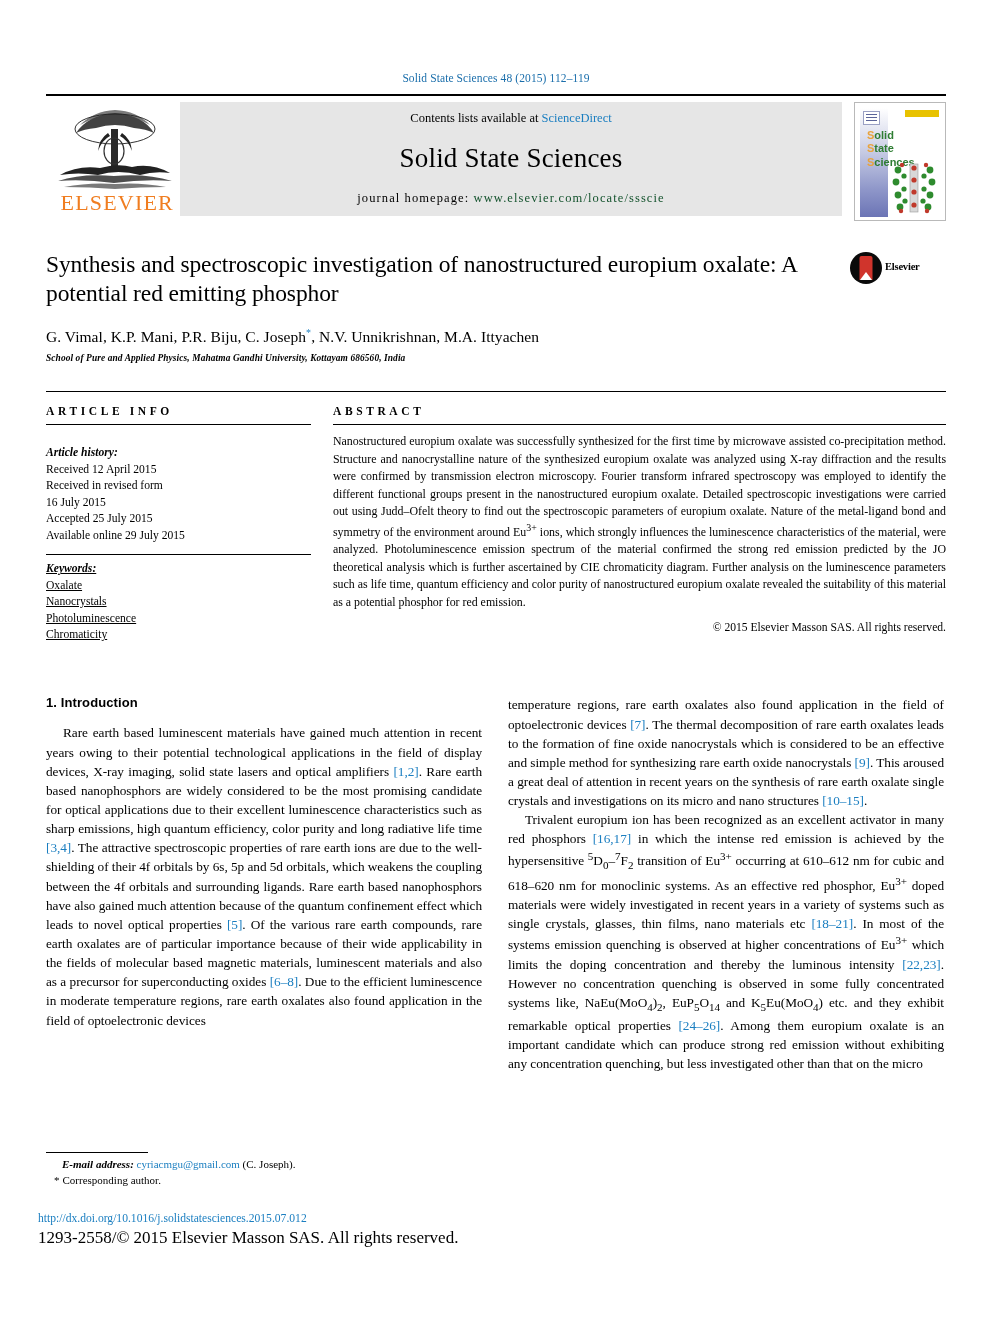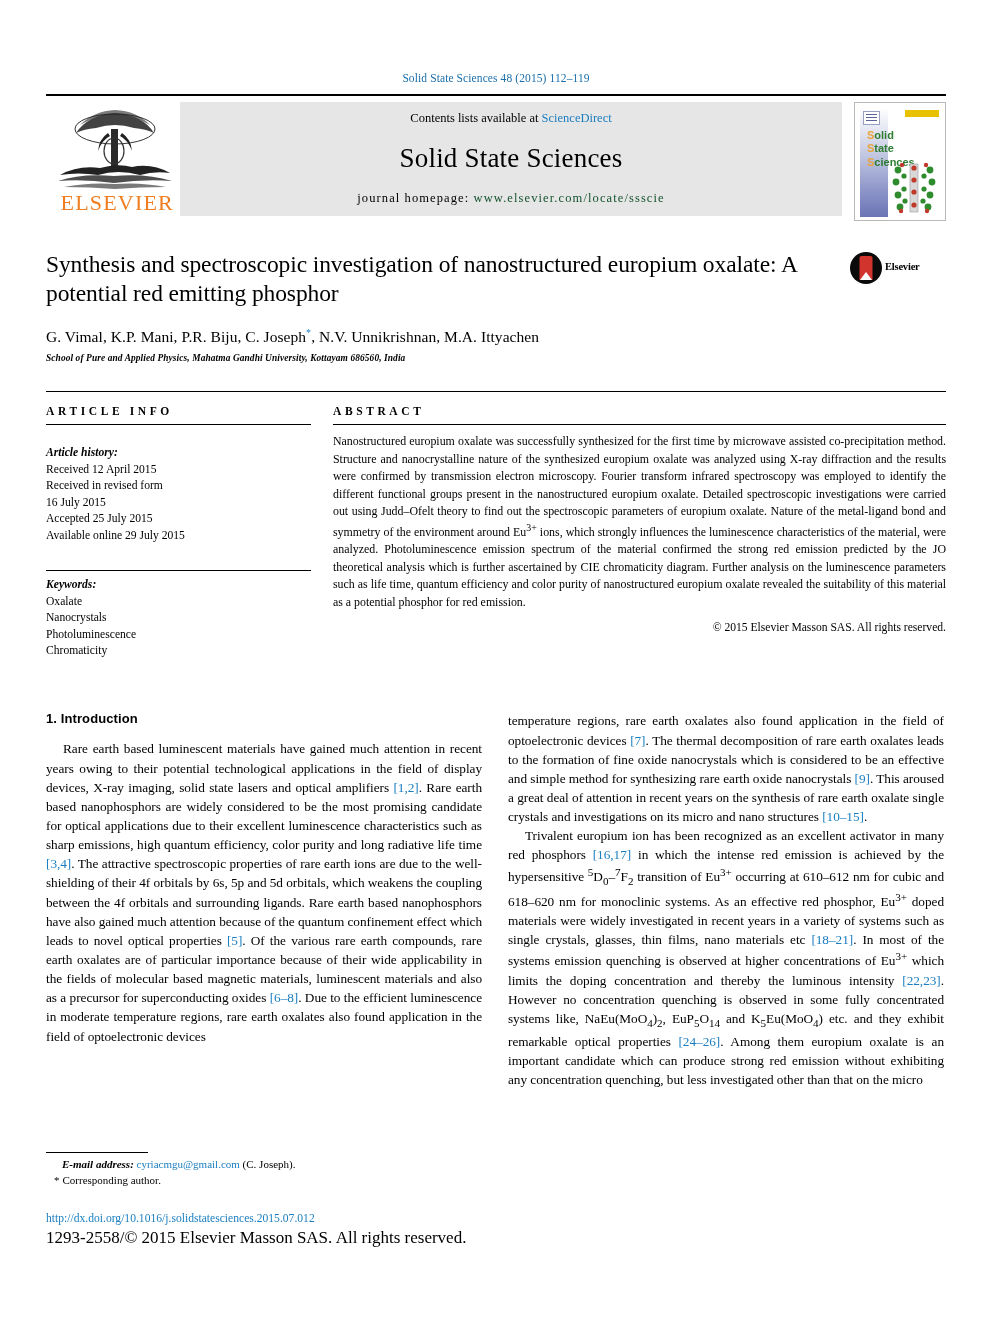--- a/index.html
+++ b/index.html
@@ -201,21 +201,21 @@
   .rule { border-top: 1.6px solid #000; }
   .rule-thin { border-top: .9px solid #000; }
 
   .hist {
     font-family: "Liberation Serif", serif;
     font-size: 11.6px;
     line-height: 1.42;
     padding-top: 20px;
   }
   .hist .lbl { font-style: italic; font-weight: bold; }
-  .kwblock { margin-top: 26px; }
+  .kwblock { margin-top: 10px; text-decoration: underline; }
   .kw {
     font-family: "Liberation Serif", serif;
     font-size: 11.6px;
     line-height: 1.42;
     padding-top: 6px;
   }
   .kw .lbl { font-style: italic; font-weight: bold; display:block; }
 
   .abstract-text {
     font-family: "Liberation Serif", serif;
@@ -272,21 +272,21 @@
     font-size: 11px;
     line-height: 1.45;
     padding-left: 8px;
   }
   .fn-line .star { margin-right: 3px; }
   .fn-em { font-style: italic; font-weight: bold; }
   .link { color: #1a7ec0; }
 
   .doiblock {
     position: absolute;
-    left: 46px; top: 1211px;
+    left: 38px; top: 1211px;
     width: 460px;
   }
   .doi {
     font-family: "Liberation Serif", serif;
     font-size: 11.6px;
     color: #1a7ec0;
     line-height: 1.35;
   }
   .issn {
     font-family: "Liberation Serif", serif;

